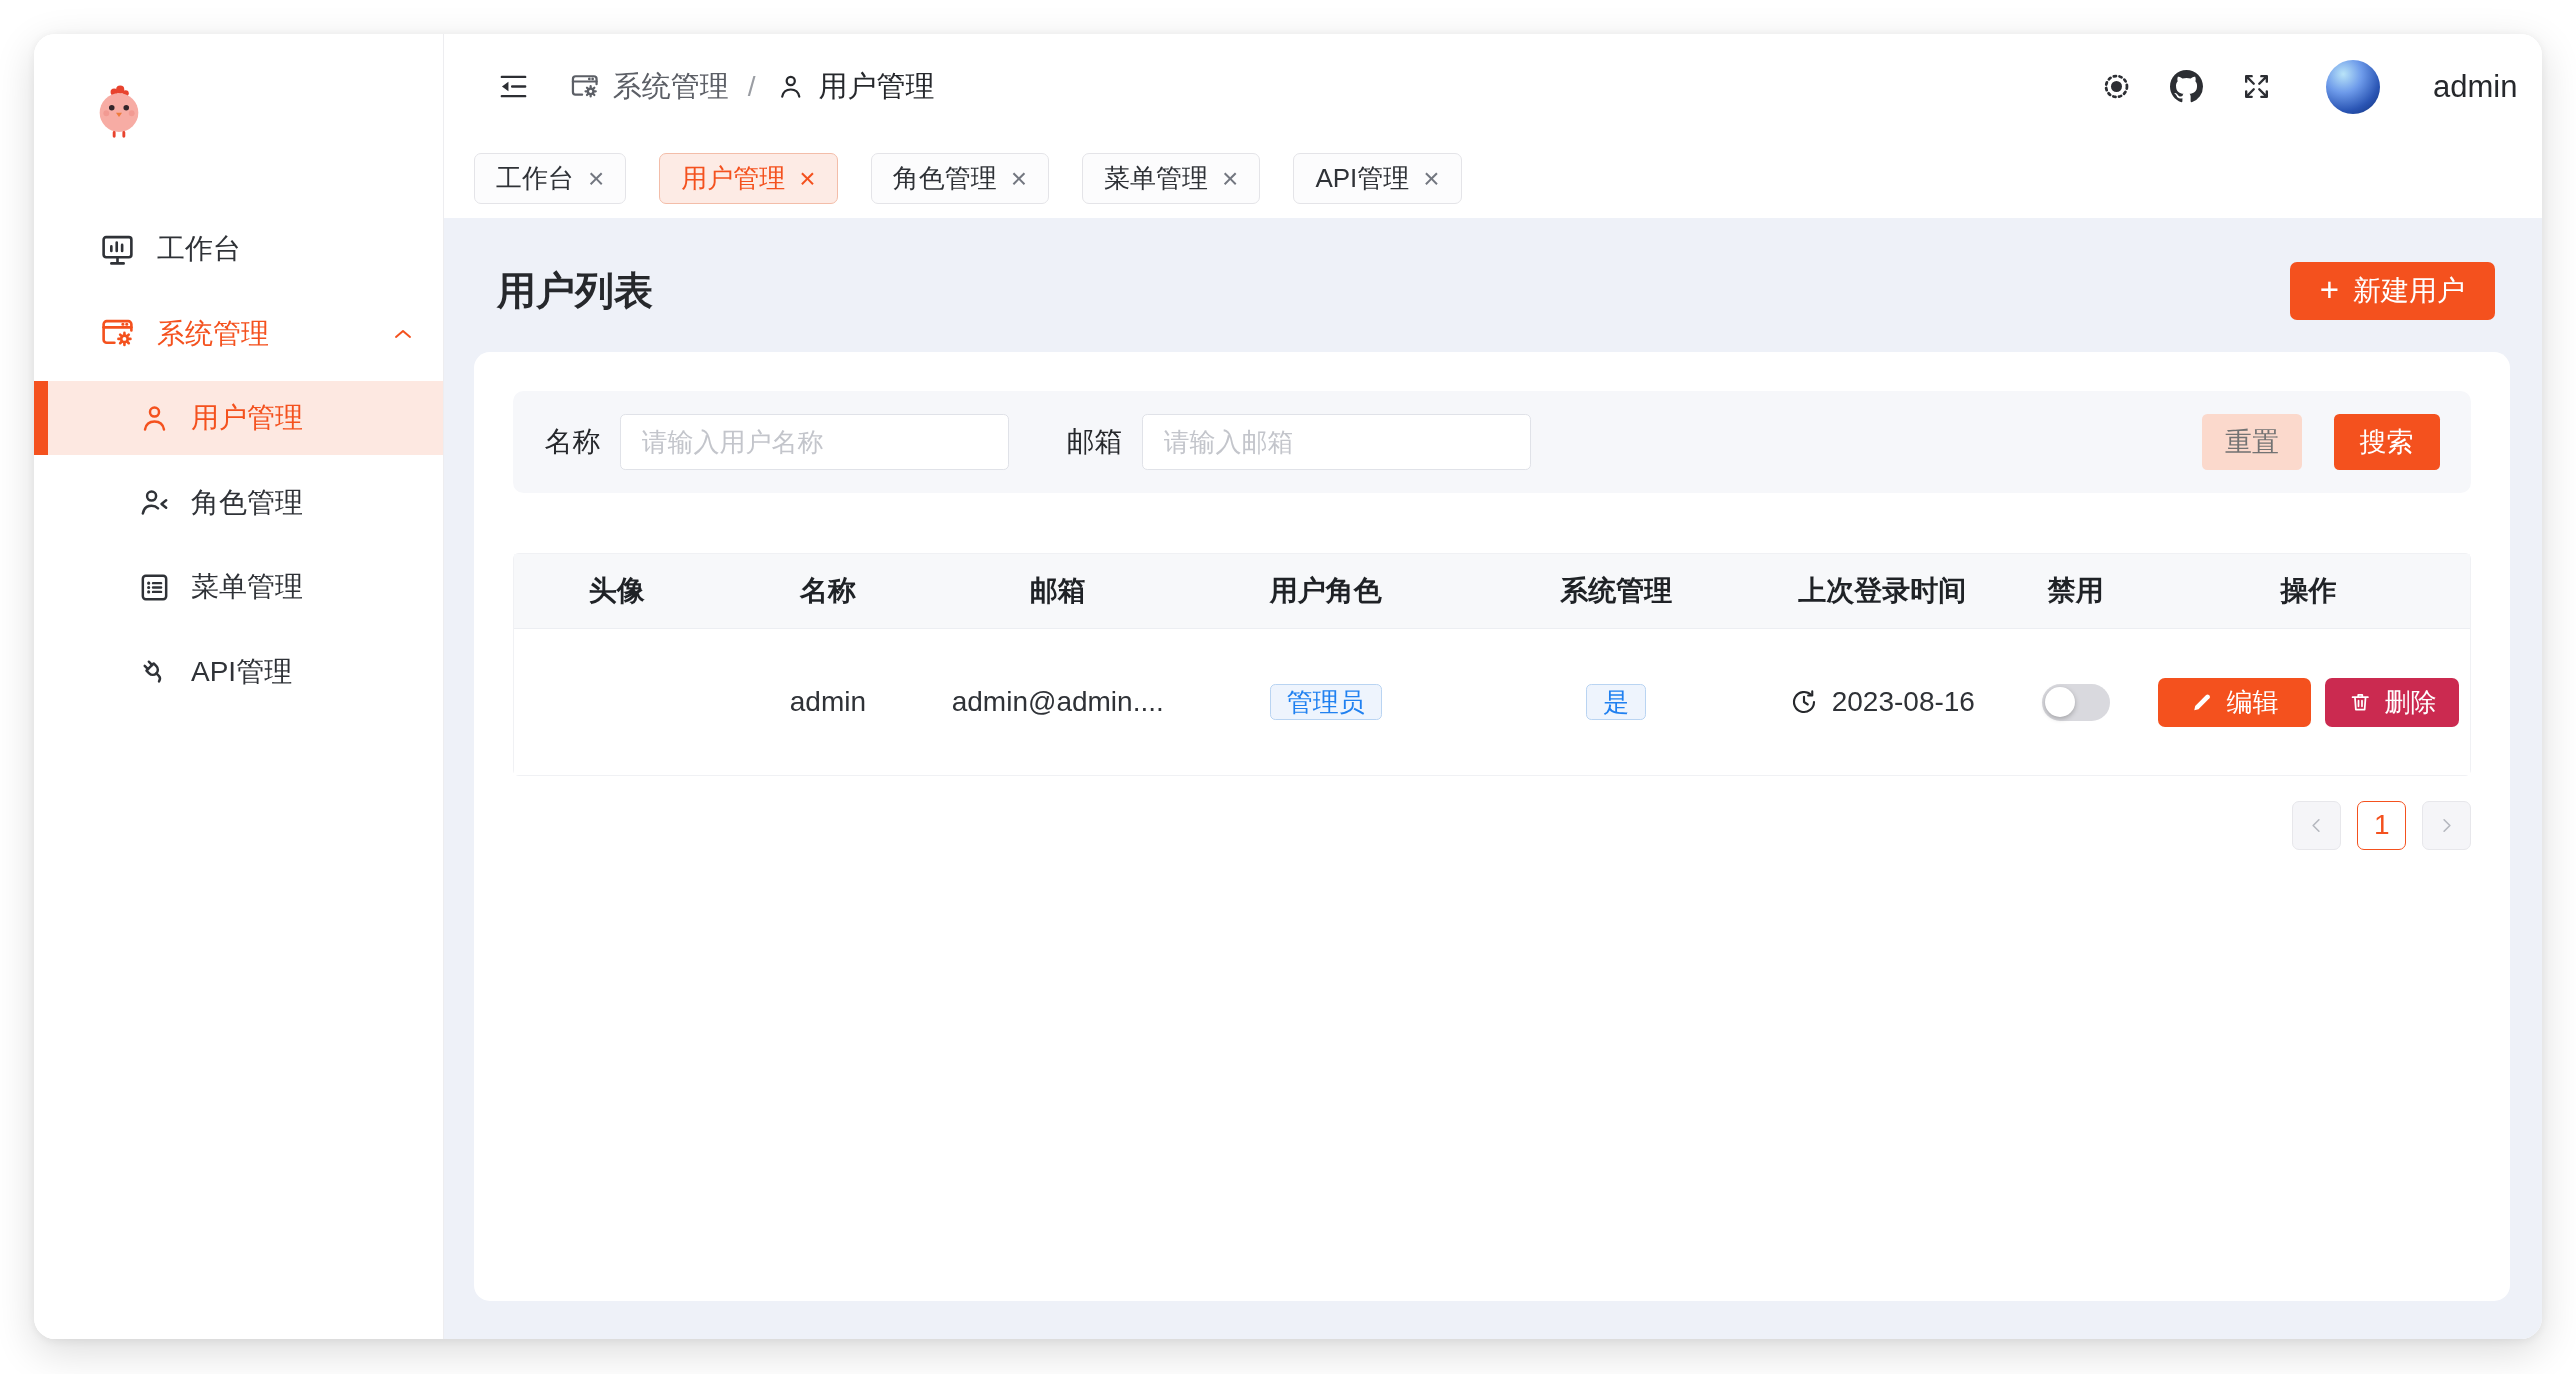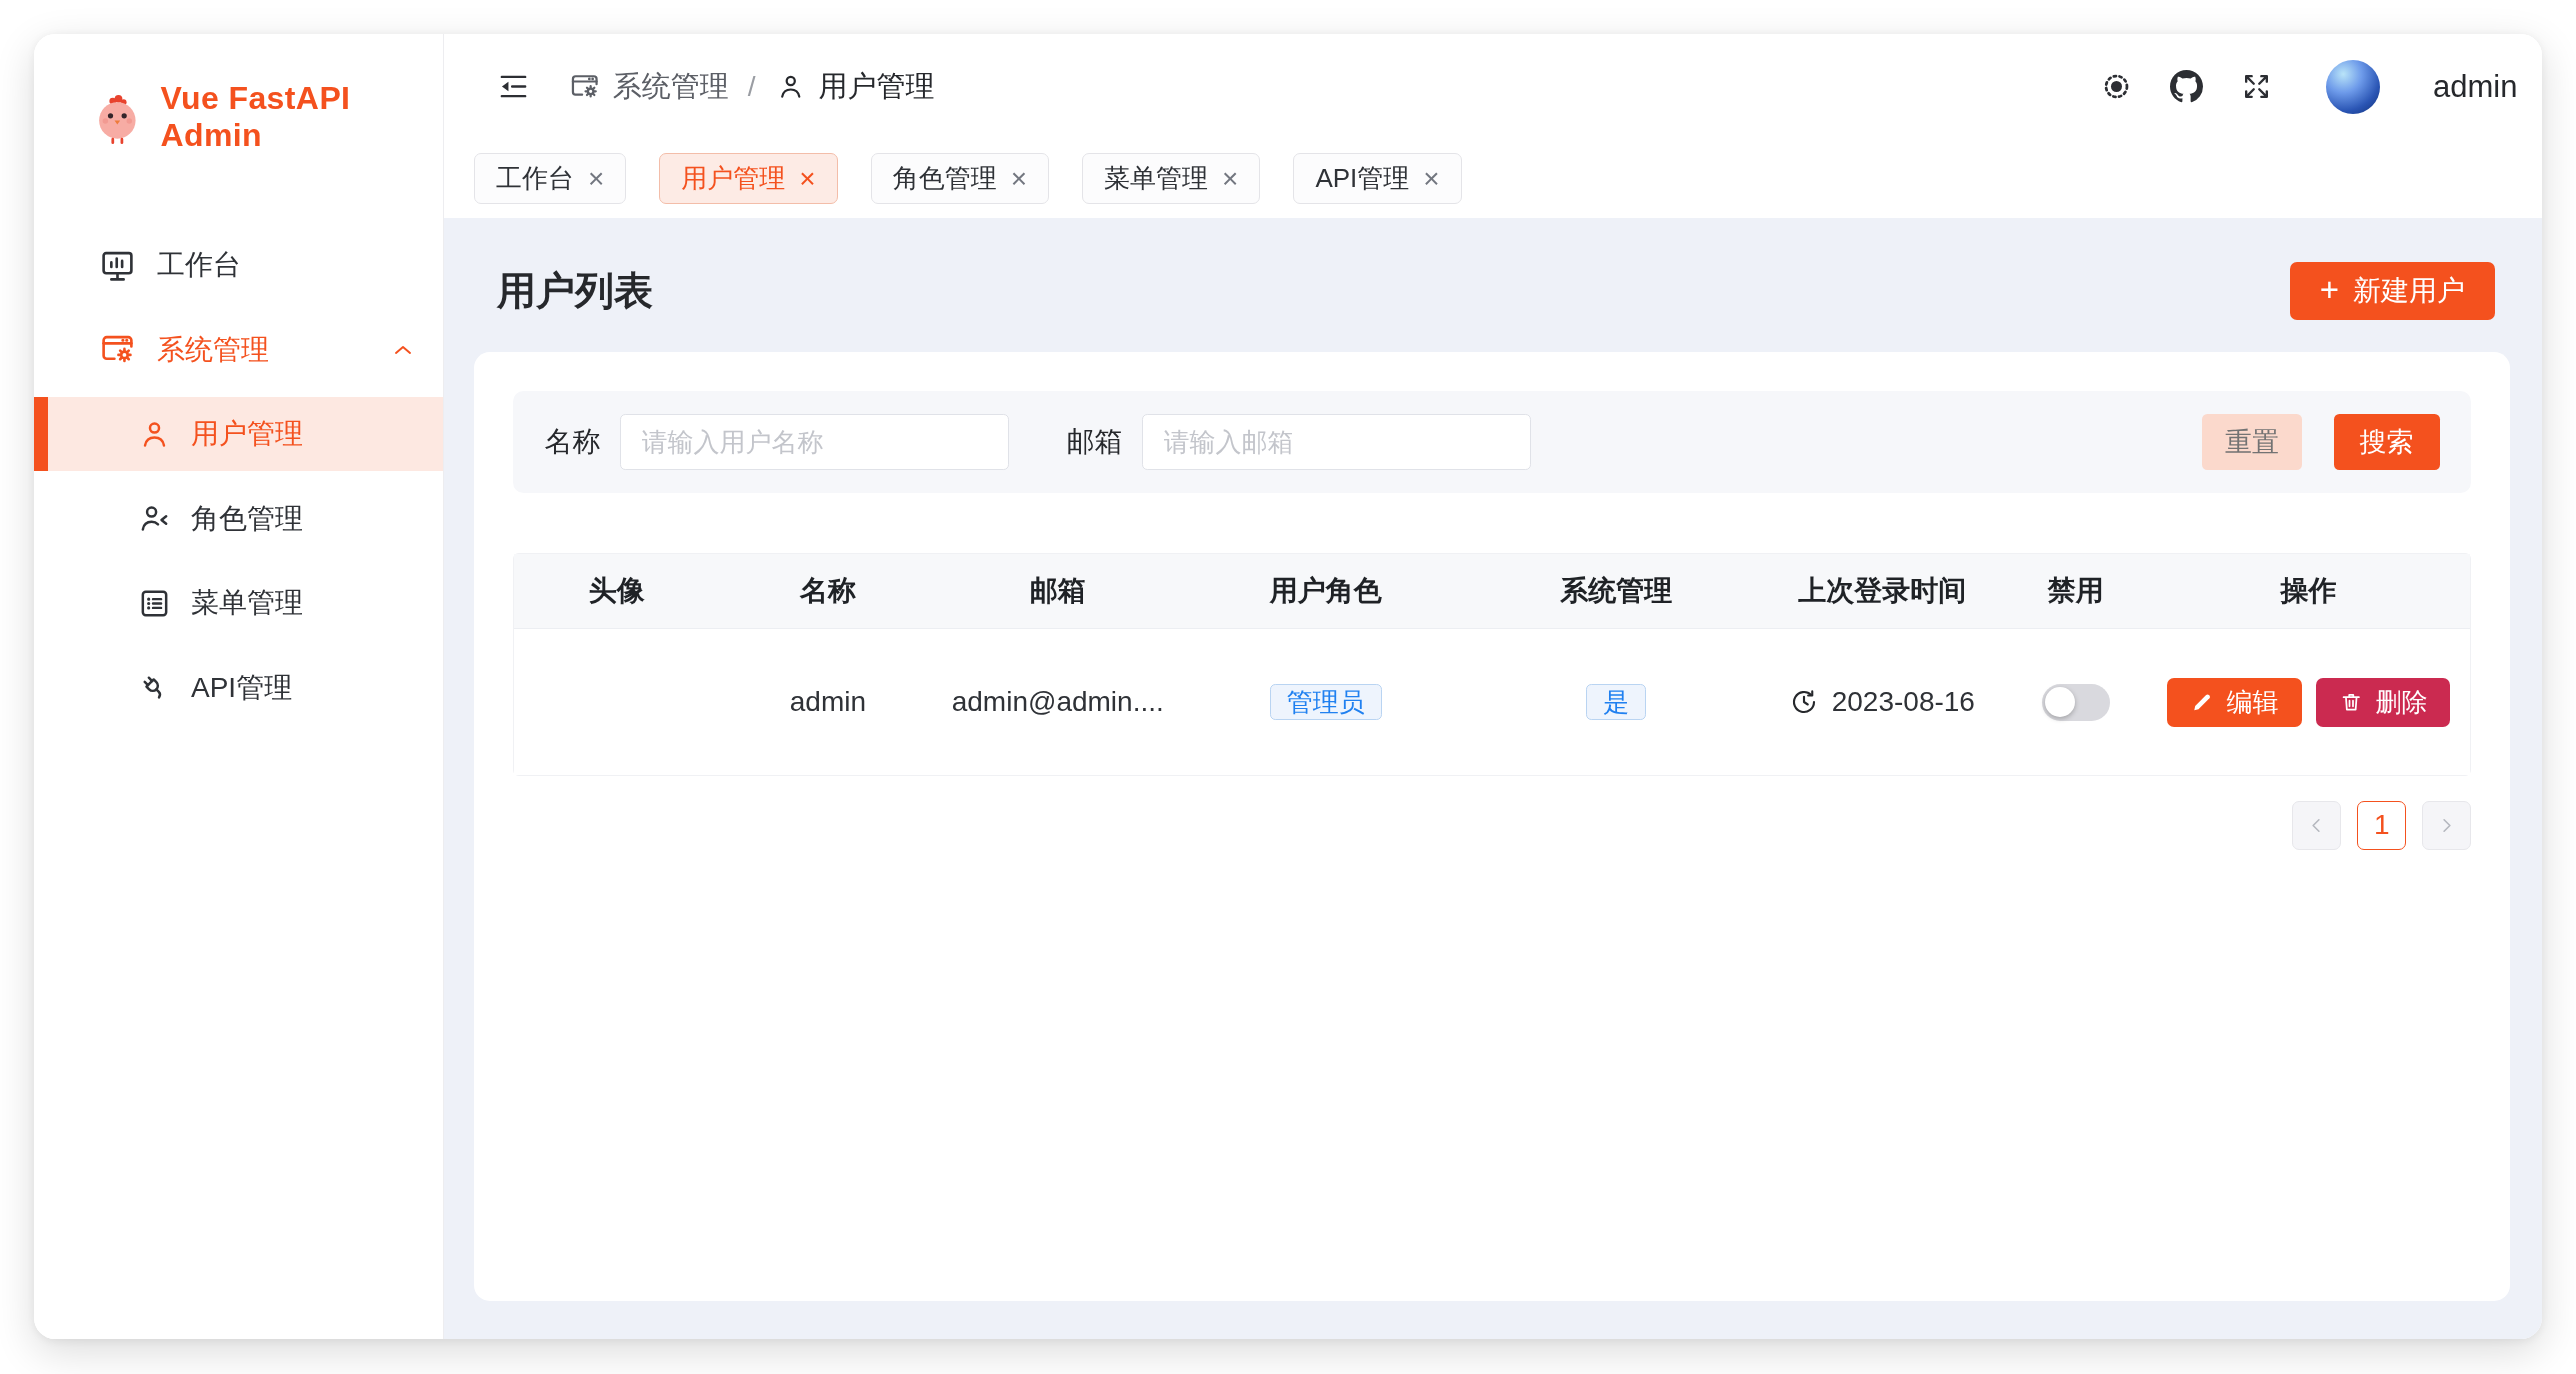--- a/index.html
+++ b/index.html
@@ -85,21 +85,21 @@
   .tbody-row { height:146px; background:#fff; }
   .cell { text-align:center; display:flex; align-items:center; justify-content:center; font-size:28px; color:#2f3237; }
   .tag { display:inline-flex; align-items:center; justify-content:center; height:36px; padding:0 15.8px;
     background:#EEF4FD; border:1.8px solid #b9d4f2; border-radius:5.3px; color:#2080F0; font-size:26px; }
   .date-cell { gap:12.3px; }
   .clock { width:30px; height:30px; color:#26282c; }
   .switch { width:68px; height:37px; border-radius:18.4px; background:#d9d9de; position:relative; cursor:pointer; }
   .switch .knob { position:absolute; left:3.5px; top:3.5px; width:30px; height:30px; border-radius:50%;
     background:#fff; box-shadow:0 1.8px 5.3px rgba(0,0,0,.25); }
   .actions { gap:14px; }
-  .btn-edit { height:49px; padding:0 23px; background:#F4511E; color:#fff; font-size:26px; gap:12.3px; border-radius:7px; }
+  .btn-edit { height:49px; padding:0 32px; background:#F4511E; color:#fff; font-size:26px; gap:12.3px; border-radius:7px; }
   .btn-delete { height:49px; padding:0 23px; background:#CB2A50; color:#ffffff; font-size:26px; gap:12.3px; border-radius:7px; }
   .abtn-icon { width:24.5px; height:24.5px; }
 
   
   .pagination { margin-top:24.5px; display:flex; justify-content:flex-end; align-items:center; gap:15.8px; flex:none; }
   .pg { width:49px; height:49px; border-radius:7px; display:flex; align-items:center; justify-content:center; cursor:pointer; }
   .pg-nav { background:#f5f5f8; border:1.8px solid #e7e7eb; color:#b5b8bf; }
   .pg-nav svg { width:23px; height:23px; }
   .pg-cur { background:#fff; border:1.8px solid #F4511E; color:#F4511E; font-size:28px; font-weight:500; }
 
@@ -117,21 +117,20 @@
           <circle cx="25" cy="8" r="3.4" fill="#E8432E"></circle>
           <circle cx="29.5" cy="11" r="2.6" fill="#E8432E"></circle>
         <circle cx="24" cy="27" r="16" fill="#F7ACA4"></circle>
         <circle cx="18" cy="23" r="2.3" fill="#34252a"></circle>
           <circle cx="30" cy="23" r="2.3" fill="#34252a"></circle>
         <path d="M21.5 27l2.5 3.6 2.5-3.6z" fill="#EE7B3B"></path>
         <circle cx="13.5" cy="27.5" r="2.4" fill="#F29A92"></circle>
           <circle cx="34.5" cy="27.5" r="2.4" fill="#F29A92"></circle>
         <path d="M20 43.5v3M28 43.5v3" stroke="#E8432E" stroke-width="2.4" stroke-linecap="round"></path>
       </svg>
-      <span class="logo-text">Vue FastAPI Admin</span>
     </div>
 
     <nav class="menu">
       <div class="menu-item">
         <svg class="micon stroke" viewBox="0 0 24 24">
           <rect x="3" y="4" width="18" height="13" rx="1.6"></rect>
           <path d="M8 13v-3M11.5 13V7.5M15 13v-4M12 17v4M8 21h8"></path>
         </svg>
         <span>工作台</span>
       </div>

